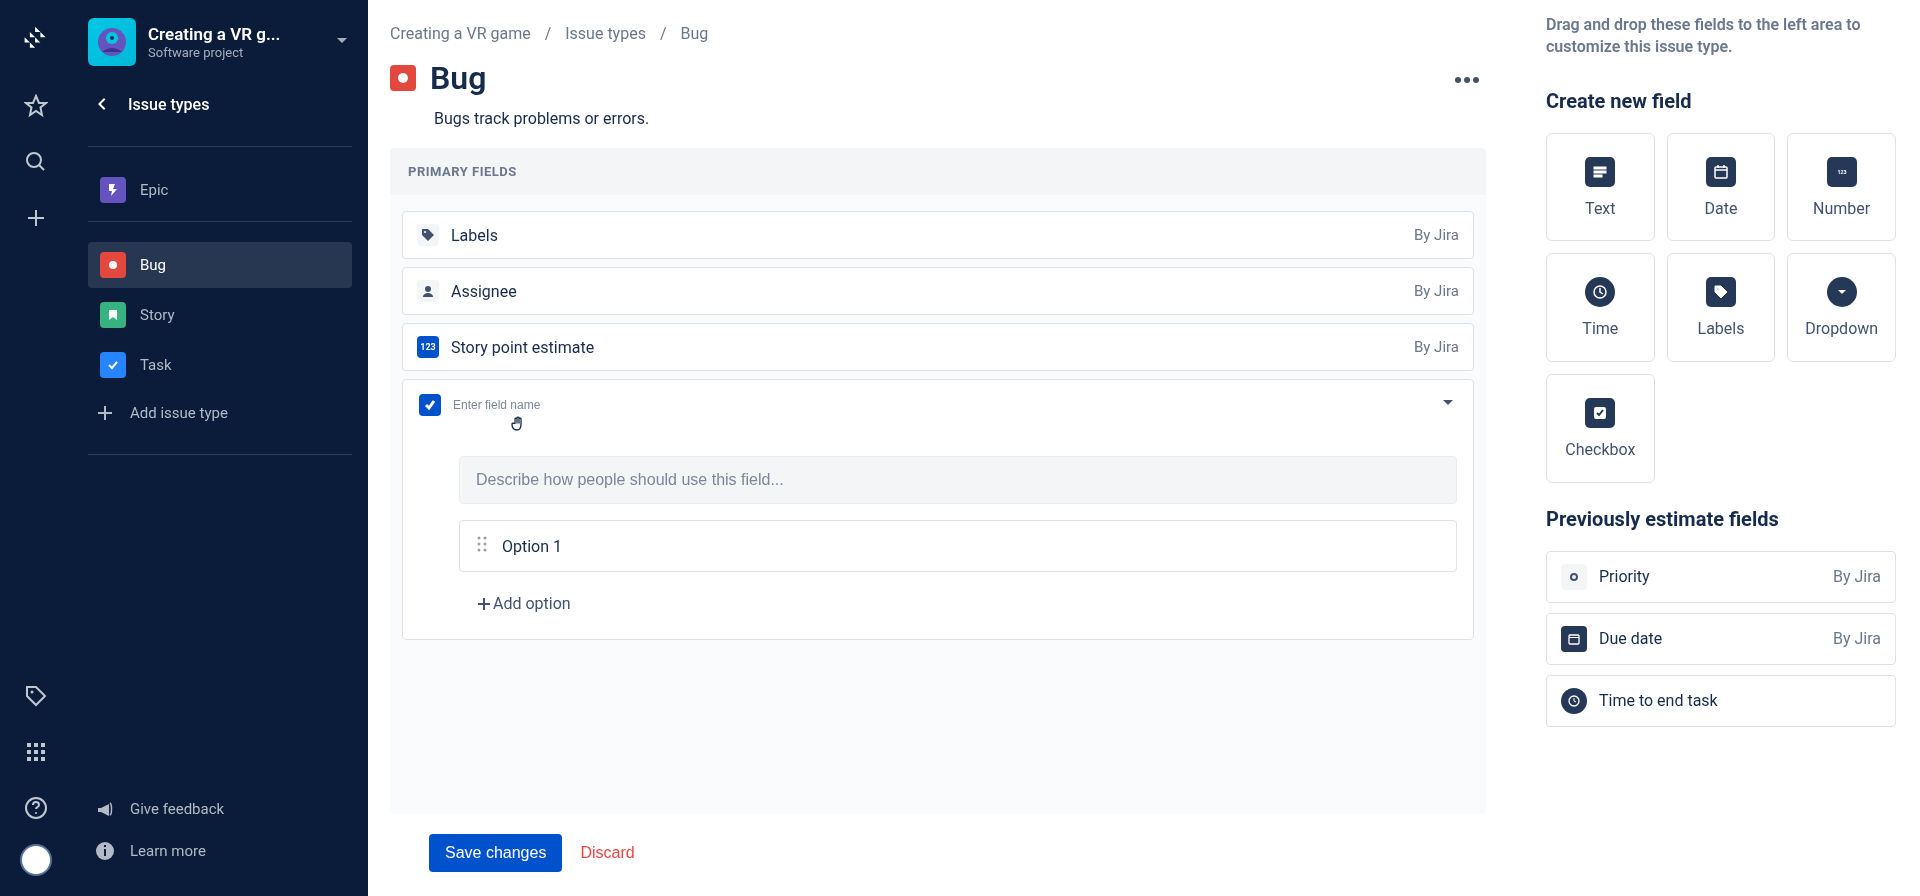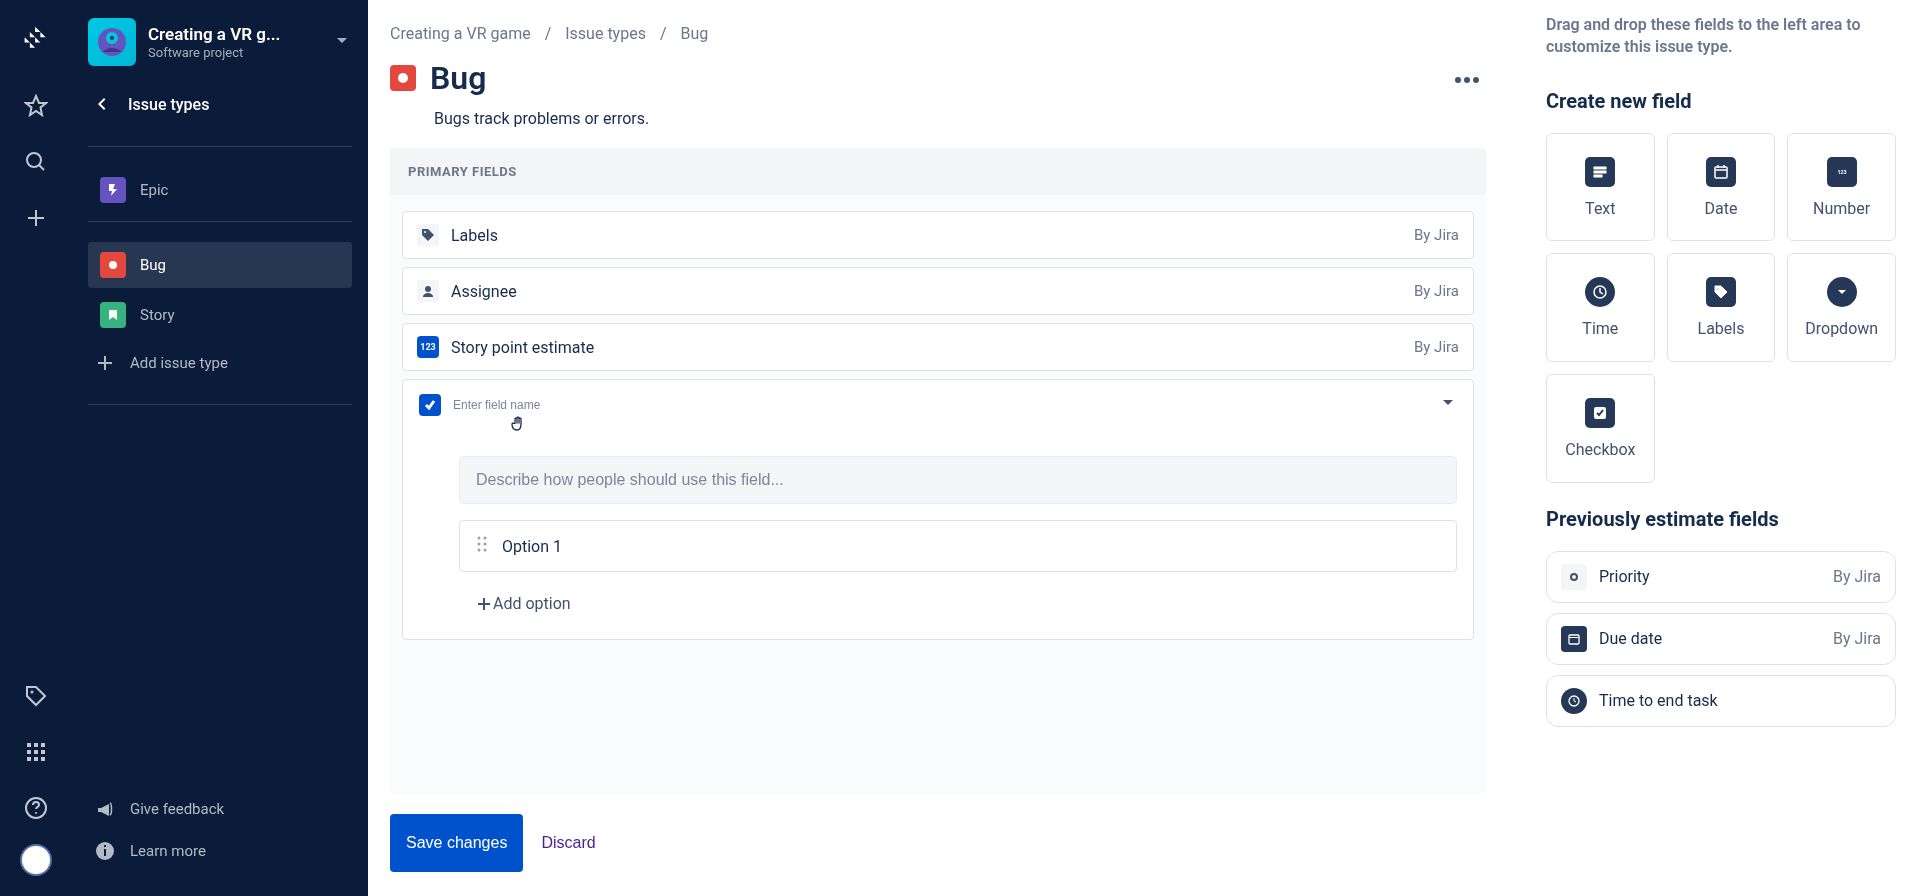--- a/index.html
+++ b/index.html
@@ -83,35 +83,35 @@
   .desc-box { margin:16px 0 12px 40px; background:#F4F5F7; border-radius:4px; border:1px solid #EBECF0;}
   .desc-input { width:100%; border:none; background:transparent; padding:14px 16px; font-size:16px; outline:none; }
   .desc-input::placeholder { color:#7A869A; }
 
   .opt-row { margin:16px 0 0 40px; border:1px solid #DFE1E6; border-radius:4px; padding:14px 16px; display:flex; align-items:center; gap:14px; font-size:16px; }
   .drag-handle svg { width:12px; height:18px; fill:#97A0AF; }
   .add-opt { margin:10px 0 0 40px; padding:12px 16px; display:flex; align-items:center; font-size:16px; color:#42526E; cursor:pointer; }
   .add-opt svg { width:18px; height:18px; fill:#42526E; }
 
   .action-row { display:flex; gap:18px; margin-top:20px; align-items:center; }
-  .btn-primary { background:#0052CC; color:#fff; border:none; border-radius:4px; padding:20px 16px; font-size:16px; font-weight:500; cursor:pointer; }
-  .btn-link { background:none; border:none; color:#4c1d95; font-size:16px; cursor:pointer; }
+  .btn-primary { background:#0052CC; color:#fff; border:none; border-radius:4px; padding:10px 16px; font-size:16px; font-weight:500; cursor:pointer;margin-left:39px; }
+  .btn-link { background:none; border:none; color:#ef4444; font-size:16px; cursor:pointer; }
 
   
   .right { width:398px; padding: 14px 24px 0 24px; overflow:auto; }
   .right-hint { color:#6B778C; font-size:16px; font-weight:600; margin-bottom: 30px; line-height:1.4; }
   .right-h2 { font-size:20px; font-weight:700; color:#172B4D; margin-bottom:20px; margin-top:24px;}
   .tiles { display:grid; grid-template-columns: repeat(3, 1fr); gap:12px; }
   .tile { aspect-ratio: 1 / 1; border:1px solid #DFE1E6; border-radius:6px; display:flex; flex-direction:column; align-items:center; justify-content:center; gap:12px; cursor:grab; font-size:16px; color:#42526E; }
   .tile .ibox { width:30px; height:30px; border-radius:5px; background:#253858; display:flex; align-items:center; justify-content:center; }
   .tile .ibox svg { width:16px; height:16px; fill:#fff; stroke:#fff; }
   .tile .ibox.txt svg { fill:#fff; }
   .tile.checkbox .ibox { background:#253858; }
 
-  .prev-field { border:1px solid #DFE1E6; border-radius:12px; padding:12px 14px; display:flex; align-items:center; gap:12px; font-size:16px; margin-bottom:10px; cursor:grab; }
+  .prev-field { border:1px solid #DFE1E6; border-radius:4px; padding:12px 14px; display:flex; align-items:center; gap:12px; font-size:16px; margin-bottom:10px; cursor:grab; }
   .prev-field .mini { width:26px; height:26px; border-radius:4px; background:#F4F5F7; display:flex; align-items:center; justify-content:center; }
   .prev-field .mini.dark { background:#253858; }
   .prev-field .mini svg { width:14px; height:14px; fill:#42526E; }
   .prev-field .mini.dark svg { fill:#fff; }
   .prev-field .mini.dot { }
   .prev-field .mini.dot .c { width:8px;height:8px;border-radius:50%;border:2px solid #42526E; }
   .prev-field .by { margin-left:auto; color:#6B778C; }
 </style>
 </head>
 <body>
@@ -219,20 +219,28 @@
         </div>
       <span>Bug</span>
     </div>
     <div class="sb-item">
       <div class="icon-sq ic-story">
           <svg viewBox="0 0 14 14">
             <path d="M3 2h8v10l-4-3-4 3z"></path>
           </svg>
         </div>
       <span>Story</span>
+    </div>
+    <div class="sb-item">
+      <div class="icon-sq ic-task">
+          <svg viewBox="0 0 14 14">
+            <path d="M3 7l3 3 5-6" stroke="#fff" stroke-width="2" fill="none"></path>
+          </svg>
+        </div>
+      <span>Task</span>
     </div>
     <div class="sb-add">
       <svg viewBox="0 0 22 22">
           <path d="M11 4v14M4 11h14" stroke="#B3BAC5" stroke-width="2"></path>
         </svg>
       <span>Add issue type</span>
     </div>
 
     <hr class="sb-hr" style="margin-top:20px">
 

